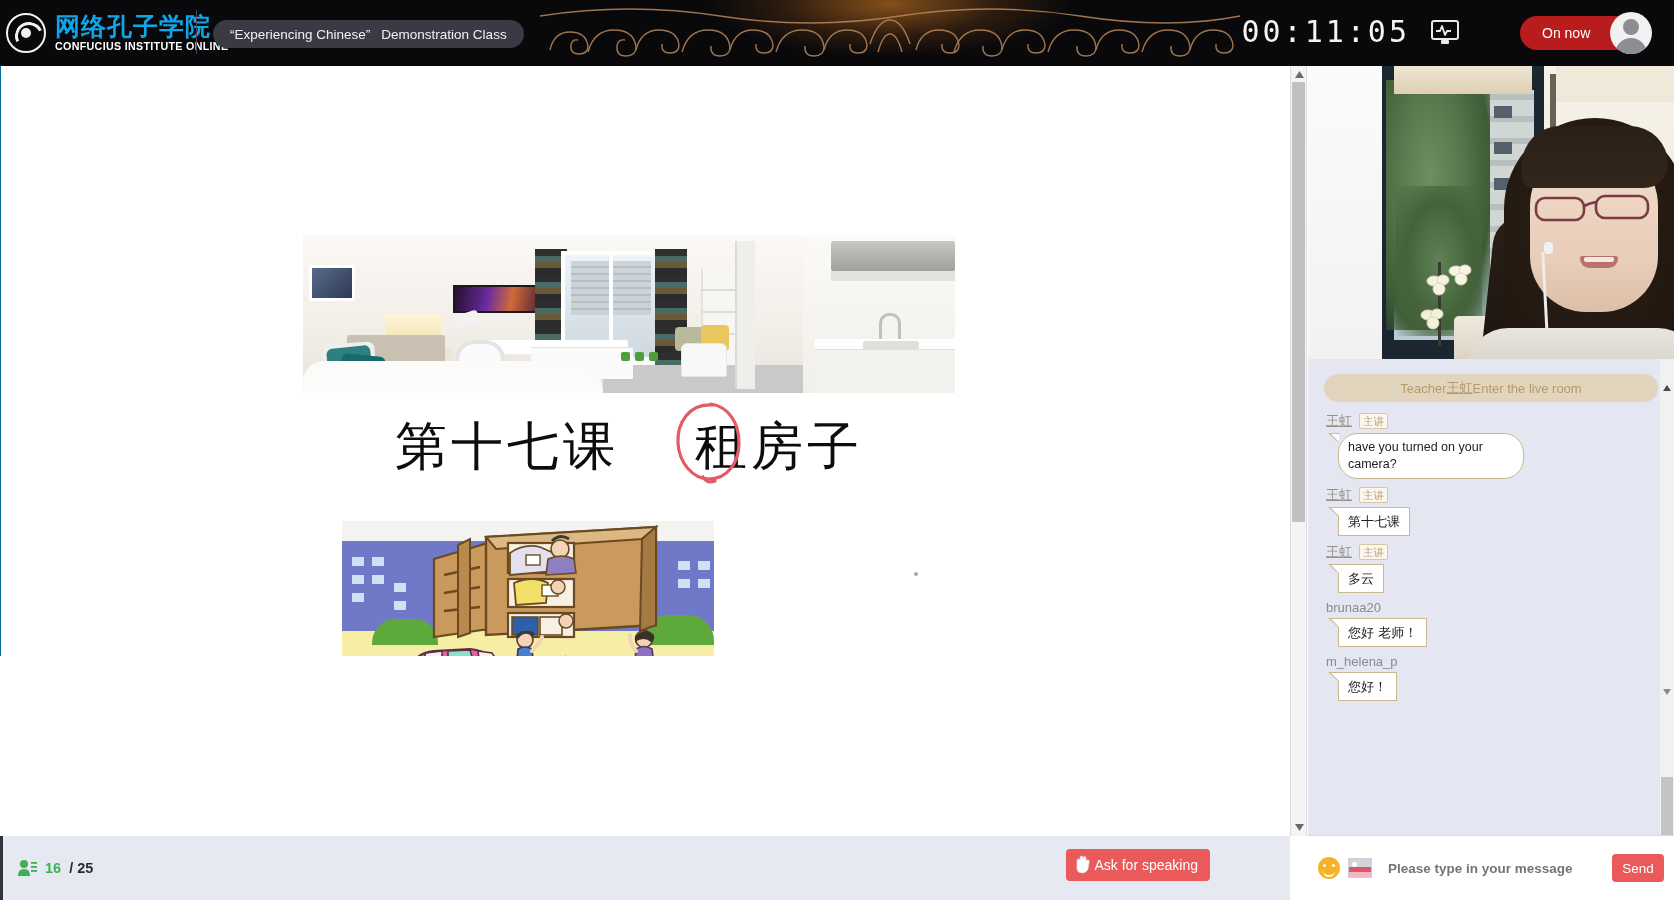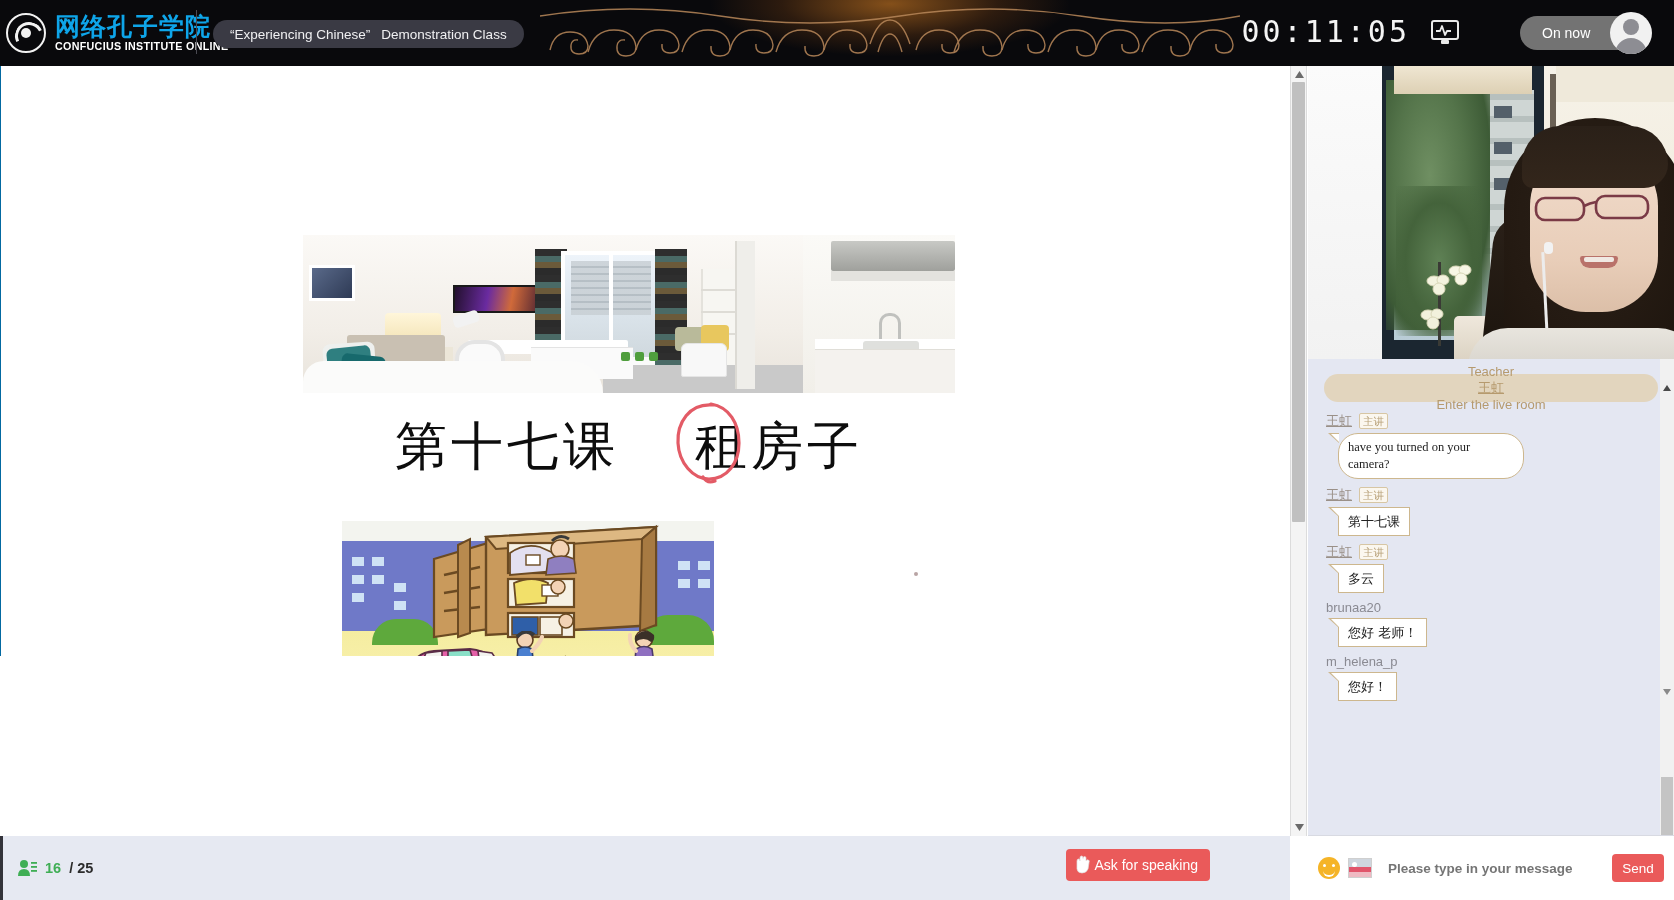--- a/index.html
+++ b/index.html
@@ -57,21 +57,21 @@
   .class-pill span { color: #f0f0f2; font-size: 13.5px; white-space: nowrap; }
 
   .timer {
     position: absolute; right: 264px; top: 15px;
     color: #f4f4f4; font-size: 30px; letter-spacing: 3px;
     font-family: "DejaVu Sans Mono", monospace; line-height: 34px;
   }
   .monitor-icon { position: absolute; right: 215px; top: 20px; width: 28px; height: 26px; }
   .onnow-pill {
     position: absolute; right: 24px; top: 16px; height: 34px; width: 130px;
-    background: #737373; border-radius: 17px; display: flex; align-items: center;
+    background: #b91c1c; border-radius: 17px; display: flex; align-items: center;
     padding-left: 22px;
   }
   .onnow-pill span { color: #ffffff; font-size: 14px; }
   .avatar {
     position: absolute; right: 22px; top: 12px; width: 42px; height: 42px;
     border-radius: 50%; background: #f1f1f1; overflow: hidden;
   }
   .avatar::before {
     content: ""; position: absolute; left: 13px; top: 7px; width: 16px; height: 16px;
     border-radius: 50%; background: #8d8d93;
@@ -275,40 +275,40 @@
   .vd-body { left: 160px; top: 262px; width: 230px; height: 40px;
     background: linear-gradient(180deg,#e8e5de,#d8d4cc); border-radius: 40px 40px 0 0; }
 
   
   .chat {
     position: relative; width: 366px; height: 476px; background: #e4e7f2;
     padding: 10px 0 0 0; overflow: hidden;
   }
   .sys-msg {
     margin: 5px 16px 10px 16px; height: 28px; background: #e2d5be;
-    border-radius: 14px; display: flex; align-items: center; justify-content: center; flex-direction: column;
+    border-radius: 14px; display: flex; align-items: center; justify-content: center;
   }
   .sys-msg span { color: #b69a6e; font-size: 13px; }
   .sys-msg .sys-name { text-decoration: underline; }
   .msg { margin: 0 0 7px 18px; }
   .msg-head { display: flex; align-items: center; gap: 7px; margin-bottom: 3px; }
   .msg-name { font-size: 13px; color: #8a8a92; }
   .msg-name.teacher { color: #9a9088; text-decoration: underline; }
   .badge {
     font-size: 10.5px; color: #b8a179; border: 1px solid #d7c6a4;
     border-radius: 2px; padding: 0 3px; line-height: 14px; background: #fbf7ef;
     font-family: "DejaVu Sans", sans-serif;
   }
   .bubble-row { display: flex; margin-left: 12px; }
   .bubble {
     position: relative; background: #ffffff; border: 1px solid #cdb78e;
     padding: 5px 9px; font-size: 13px; color: #222; max-width: 200px;
     line-height: 17px; font-family: "DejaVu Sans", sans-serif;
   }
-  .bubble.en { font-family: Liberation Serif, serif; font-size: 12.5px; border-radius: 20px; }
+  .bubble.en { font-family: Liberation Sans, sans-serif; font-size: 12.5px; border-radius: 20px; }
   .bubble::before {
     content: ""; position: absolute; left: -11px; top: -1px;
     width: 0; height: 0; border-top: 10px solid #cdb78e;
     border-left: 11px solid transparent;
   }
   .bubble::after {
     content: ""; position: absolute; left: -8px; top: 0px;
     width: 0; height: 0; border-top: 8px solid #ffffff;
     border-left: 8px solid transparent;
   }

